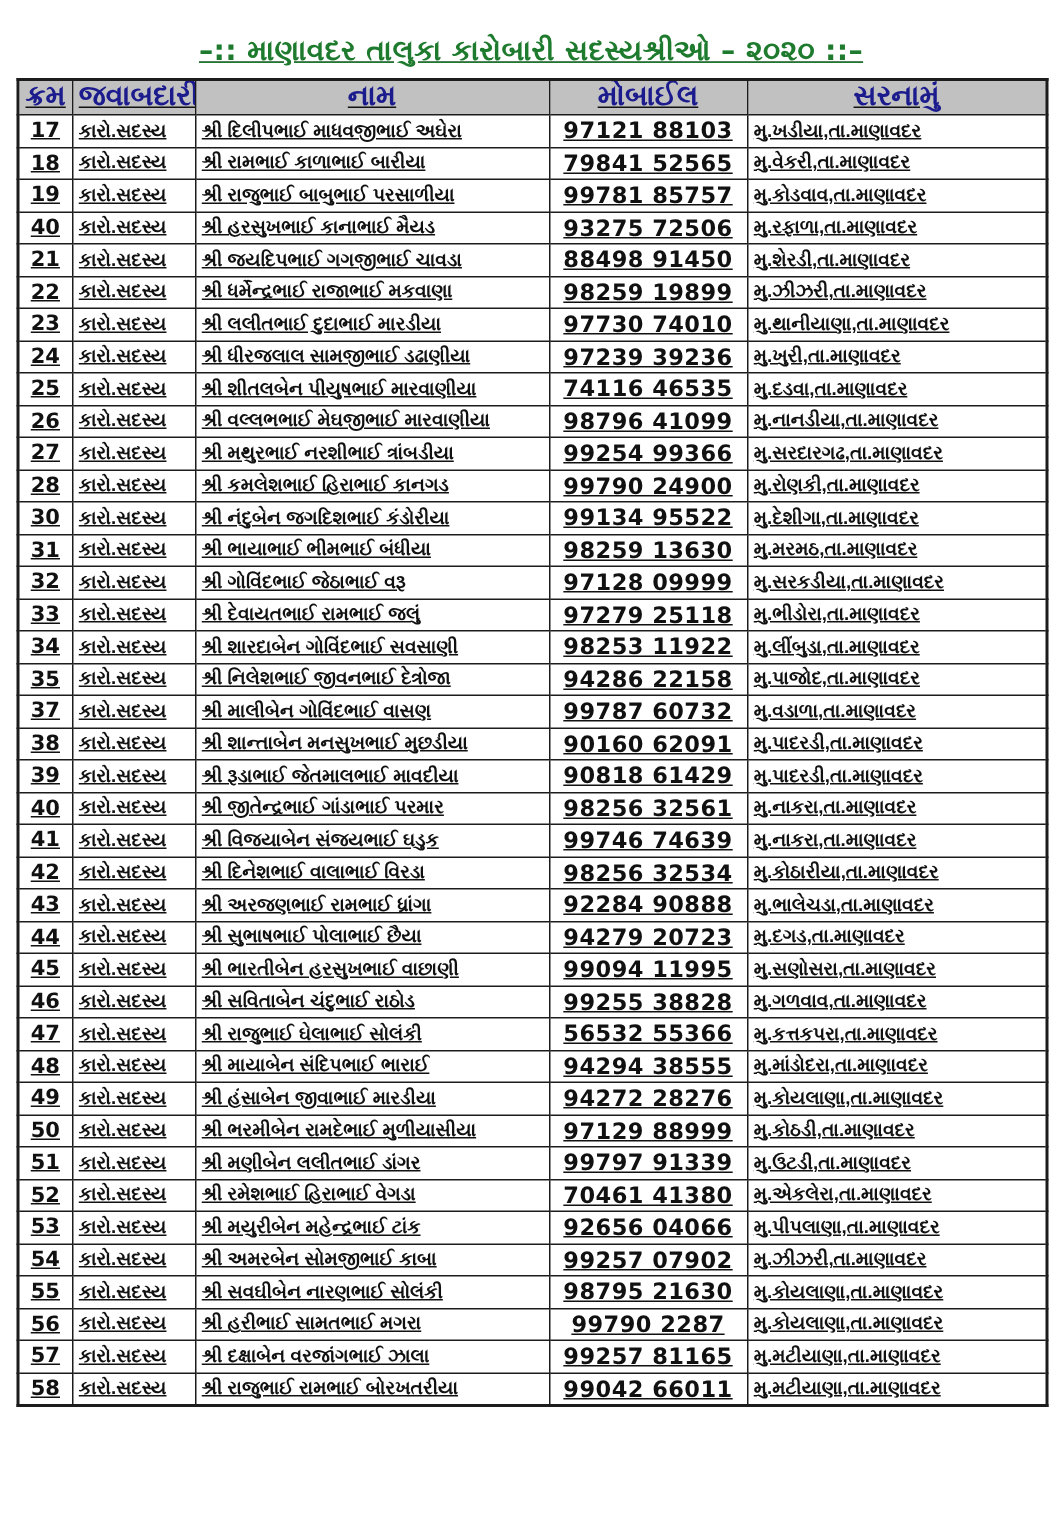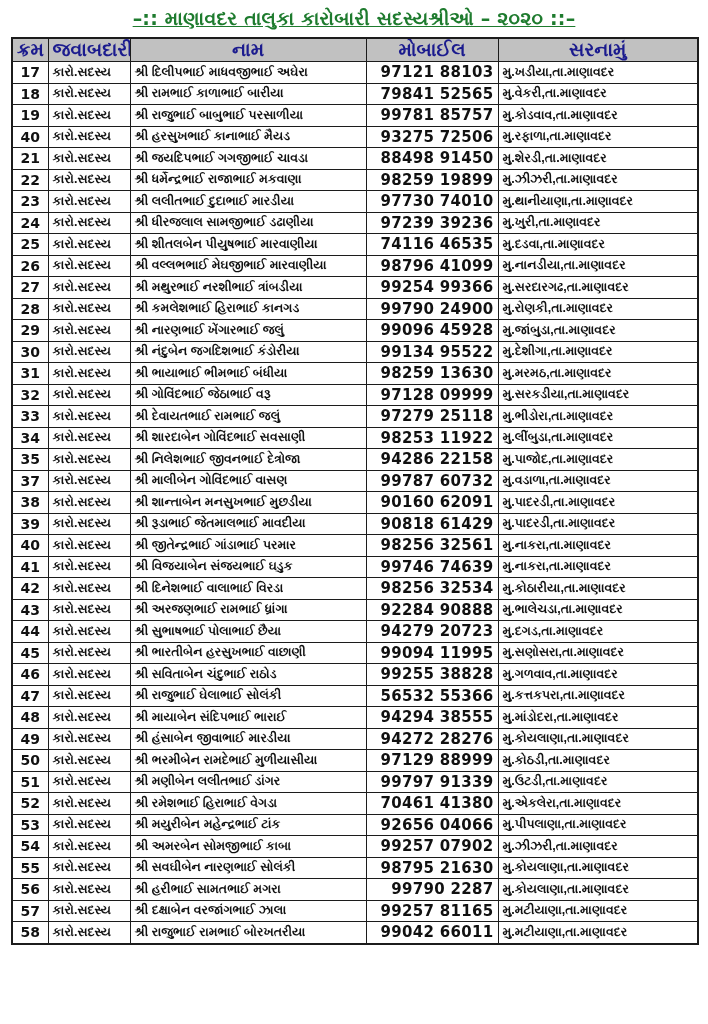--- a/index.html
+++ b/index.html
@@ -9,21 +9,21 @@
     --border-color:#1c1c1c;
     --text-color:#111111;
   }
   html,body{margin:0;padding:0;background:#ffffff;}
   body{
     width:708px;height:1024px;
     font-family:"Liberation Sans", sans-serif;
     color:var(--text-color);
     overflow:hidden;
   }
-  .page{padding:5px 11px 0 11px;}
+  .page{padding:21px 11px 0 11px;text-decoration:underline;}
   .title{
     text-align:center;
     color:var(--title-color);
     font-family:"DejaVu Sans", sans-serif;
     font-size:19px;
     font-weight:bold;
     text-decoration:underline;
     margin:2px 0 7px 0;
     letter-spacing:0.2px;
   }
@@ -58,21 +58,21 @@
     font-family:"DejaVu Sans", sans-serif;
     font-size:14px;
     font-weight:bold;
   }
   td.role,td.name,td.addr{
     font-size:12.5px;
     font-weight:bold;
     text-align:left;
   }
   td.mobile{
-    text-align:right;
+    text-align:center;
     font-family:"DejaVu Sans", sans-serif;
     font-size:15px;
     font-weight:bold;
     letter-spacing:0.3px;
   }
 </style>
 </head>
 <body>
 
 <div class="page">
@@ -185,27 +185,20 @@
   </tr>
 
   <tr>
     <td class="no">28</td>
     <td class="role">કારો.સદસ્ય</td>
     <td class="name">શ્રી કમલેશભાઈ હિરાભાઈ કાનગડ</td>
     <td class="mobile">99790 24900</td>
     <td class="addr">મુ.રોણકી,તા.માણાવદર</td>
   </tr>
 
-  <tr>
-    <td class="no">29</td>
-    <td class="role">કારો.સદસ્ય</td>
-    <td class="name">શ્રી નારણભાઈ ખેંગારભાઈ જલું</td>
-    <td class="mobile">99096 45928</td>
-    <td class="addr">મુ.જાંબુડા,તા.માણાવદર</td>
-  </tr>
 
   <tr>
     <td class="no">30</td>
     <td class="role">કારો.સદસ્ય</td>
     <td class="name">શ્રી નંદુબેન જગદિશભાઈ કંડોરીયા</td>
     <td class="mobile">99134 95522</td>
     <td class="addr">મુ.દેશીગા,તા.માણાવદર</td>
   </tr>
 
   <tr>

